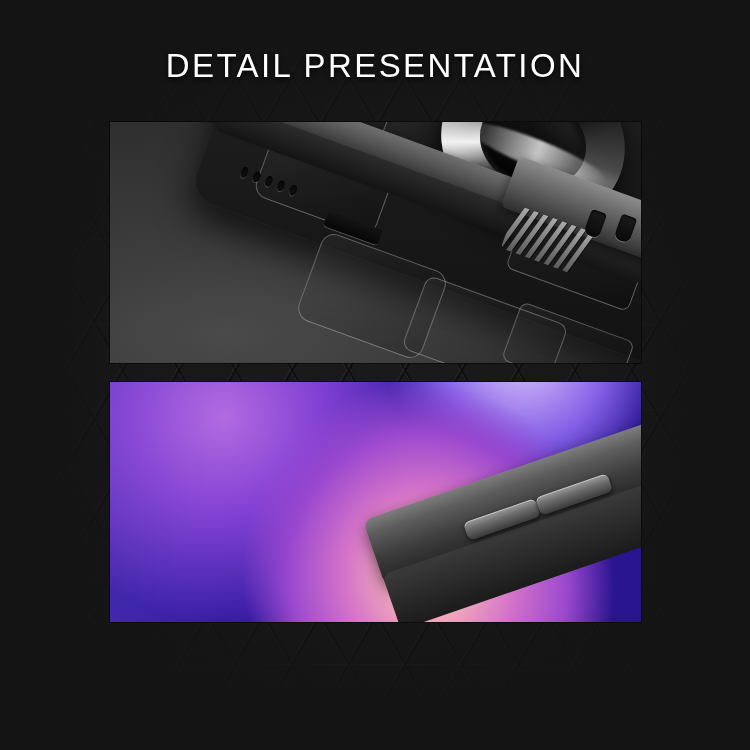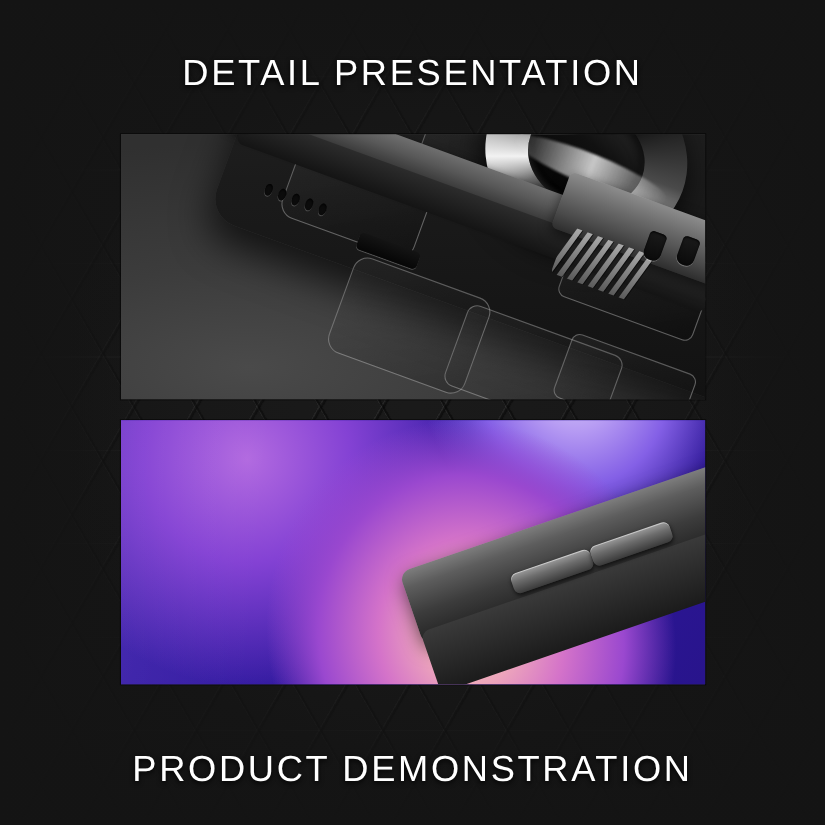--- a/index.html
+++ b/index.html
@@ -381,15 +381,14 @@
     </div>
     <div class="bezel"></div>
 
     <div class="case-rail2"></div>
     <div class="case-rail3"></div>
     <div class="vol-btn" id="vol-up"></div>
     <div class="vol-btn" id="vol-down"></div>
 
   </div>
 
-  <div class="heading" id="title-bottom">PRODUCT DEMONSTRATION</div>
 
 </div>
 
 </body></html>

